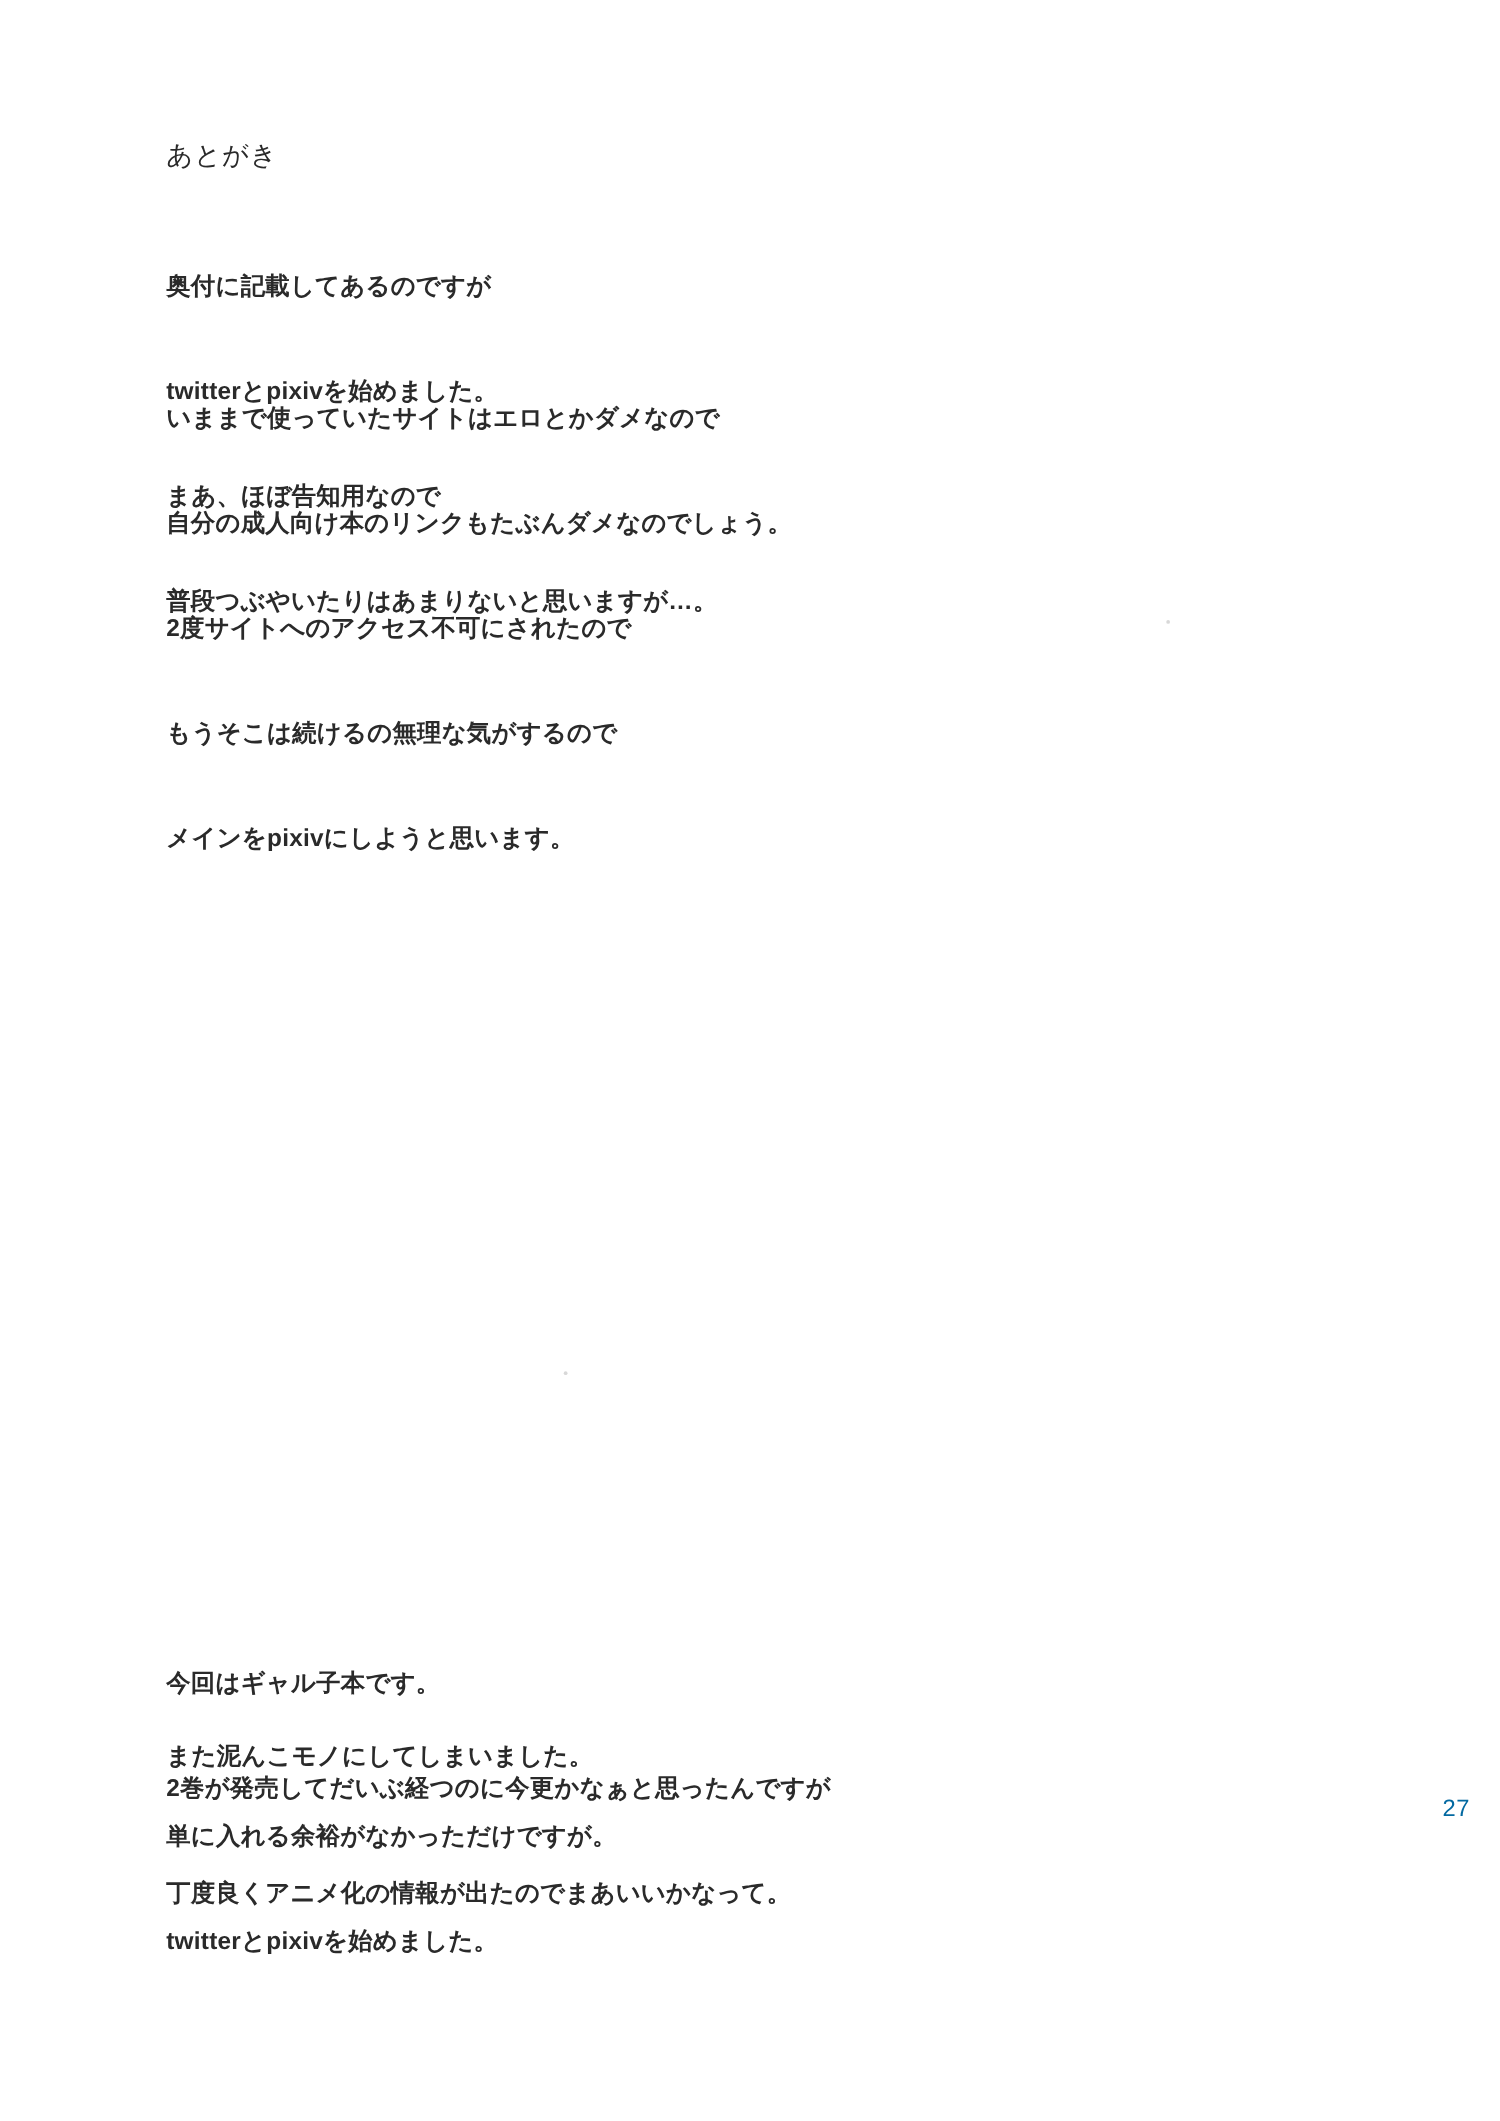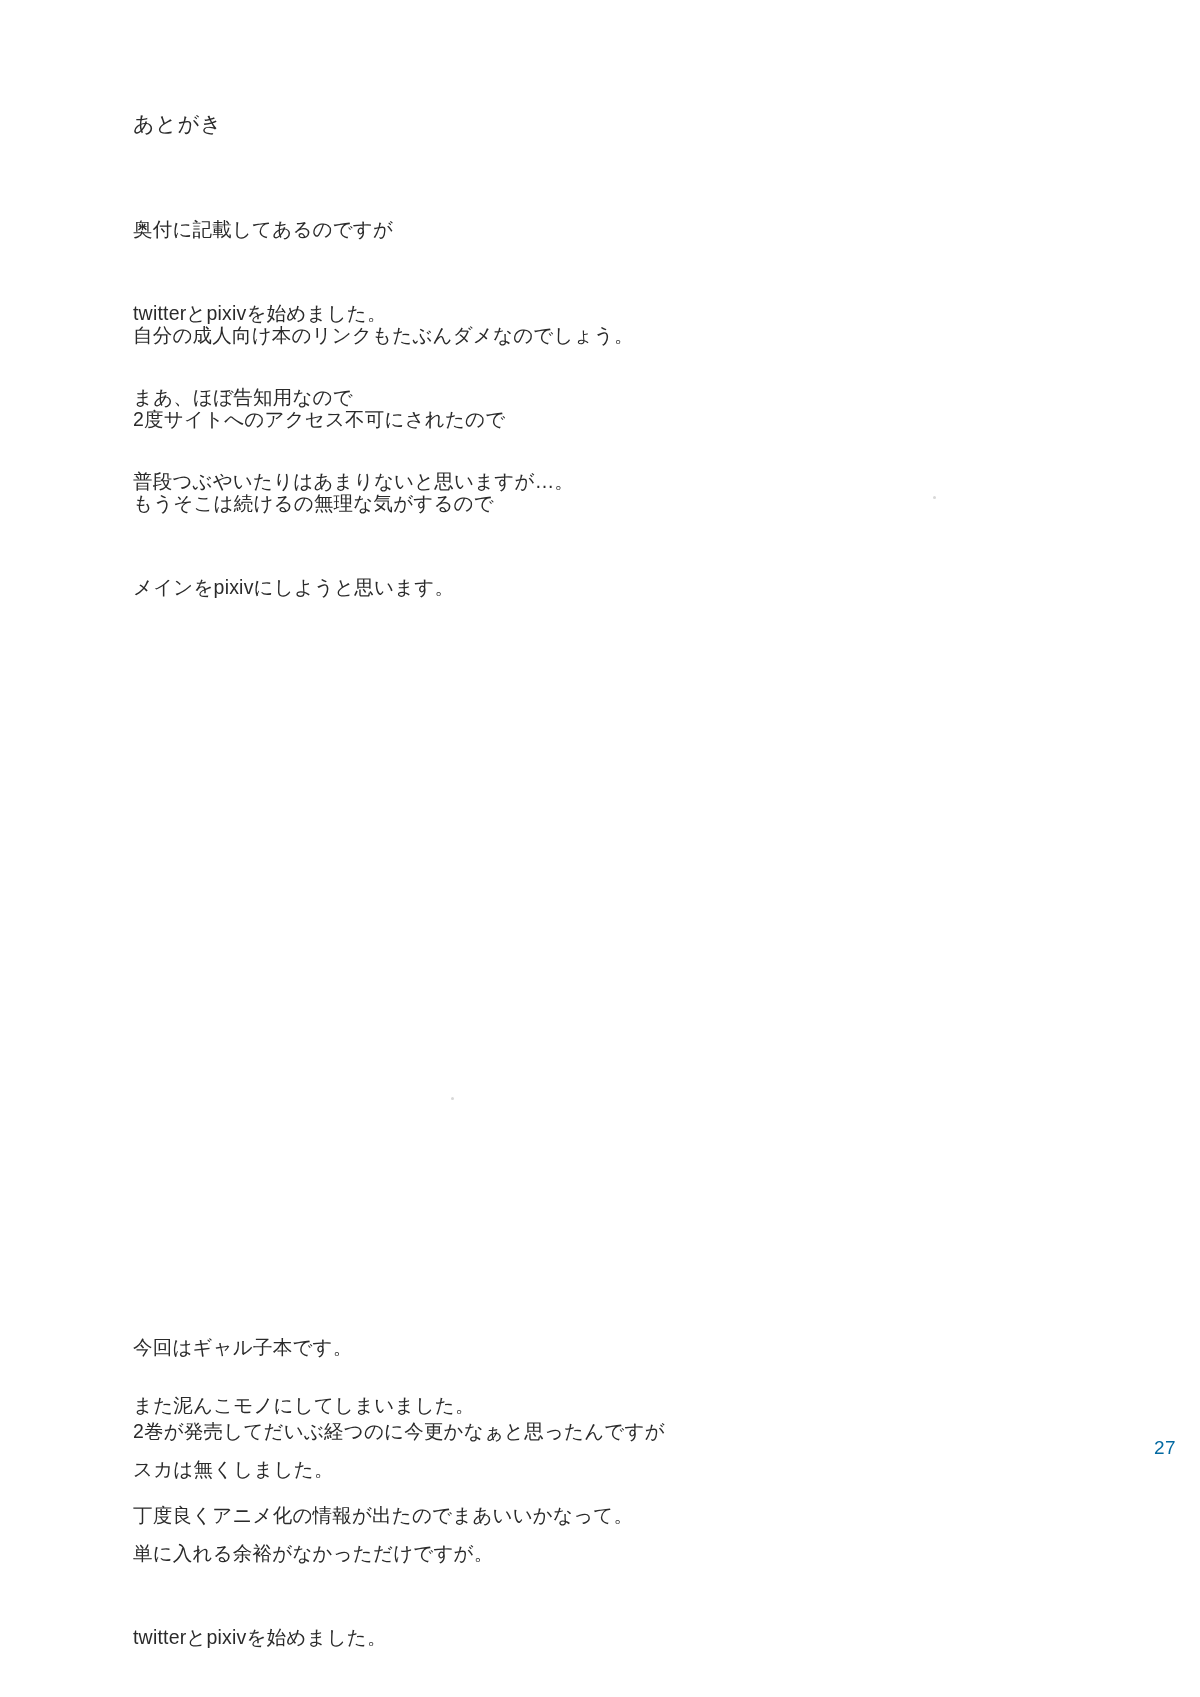--- a/index.html
+++ b/index.html
@@ -27,20 +27,21 @@
     white-space: pre;
   }
   .block {
     position: absolute;
     left: 122px;
     font-size: 19.5px;
     line-height: 28px;
     letter-spacing: 0.01em;
     color: #2a2a2a;
     white-space: pre;
+    font-weight: bold;
   }
   .block-top-1 { top: 159px; }
   .block-top-2 { top: 265px; }
   .block-bottom-1 { top: 1277px; }
   .block-bottom-2 { top: 1335px; }
   .block-bottom-3 { top: 1399px; }
   .block .line { display: block; }
   .page-number {
     position: absolute;
     right: 35px;
@@ -65,40 +66,40 @@
   <div class="afterword-title">あとがき</div>
 
   <div class="block block-top-1">
     <span class="line">奥付に記載してあるのですが</span>
     <span class="line">twitterとpixivを始めました。</span>
     <span class="line">まあ、ほぼ告知用なので</span>
     <span class="line">普段つぶやいたりはあまりないと思いますが…。</span>
   </div>
 
   <div class="block block-top-2">
+    <span class="line">いままで使っていたサイトはエロとかダメなので</span>
     <span class="line">自分の成人向け本のリンクもたぶんダメなのでしょう。</span>
     <span class="line">2度サイトへのアクセス不可にされたので</span>
     <span class="line">もうそこは続けるの無理な気がするので</span>
     <span class="line">メインをpixivにしようと思います。</span>
   </div>
 
   <div class="speck speck-a"></div>
   <div class="speck speck-b"></div>
 
   <div class="block block-bottom-1">
     <span class="line">今回はギャル子本です。</span>
     <span class="line">2巻が発売してだいぶ経つのに今更かなぁと思ったんですが</span>
     <span class="line">丁度良くアニメ化の情報が出たのでまあいいかなって。</span>
   </div>
 
   <div class="block block-bottom-2">
     <span class="line">また泥んこモノにしてしまいました。</span>
   </div>
 
   <div class="block block-bottom-3">
-    <span class="line">スカは無くしました。</span>
     <span class="line">単に入れる余裕がなかっただけですが。</span>
     <span class="line">twitterとpixivを始めました。</span>
   </div>
 
   <div class="page-number">27</div>
 
 </div>
 
 </body></html>

